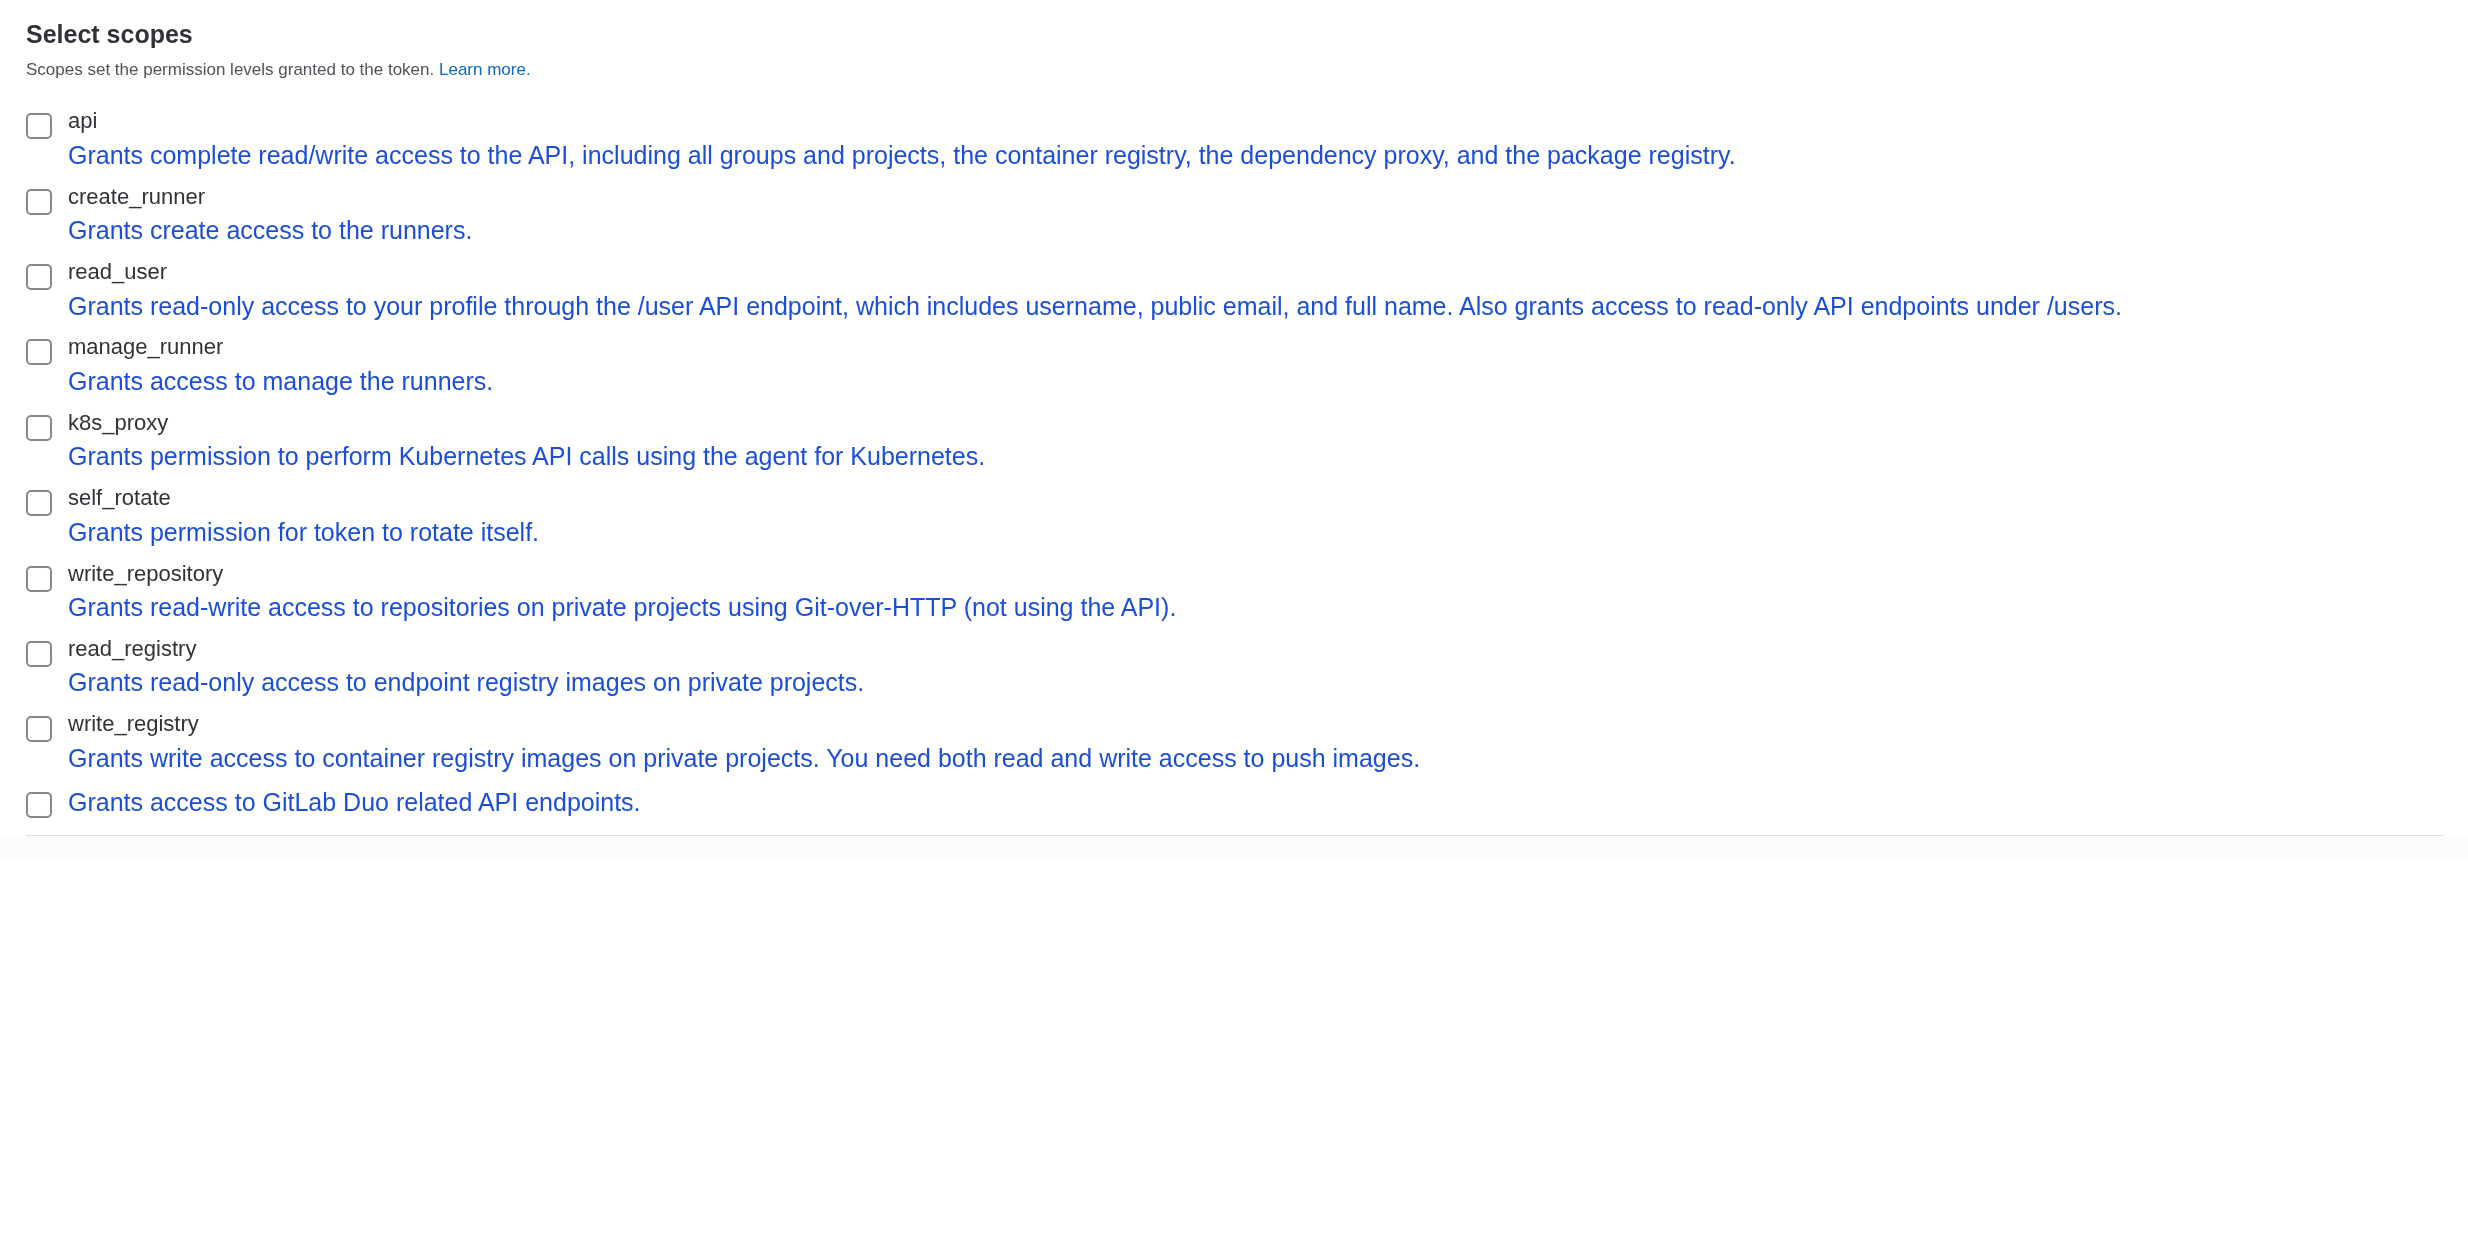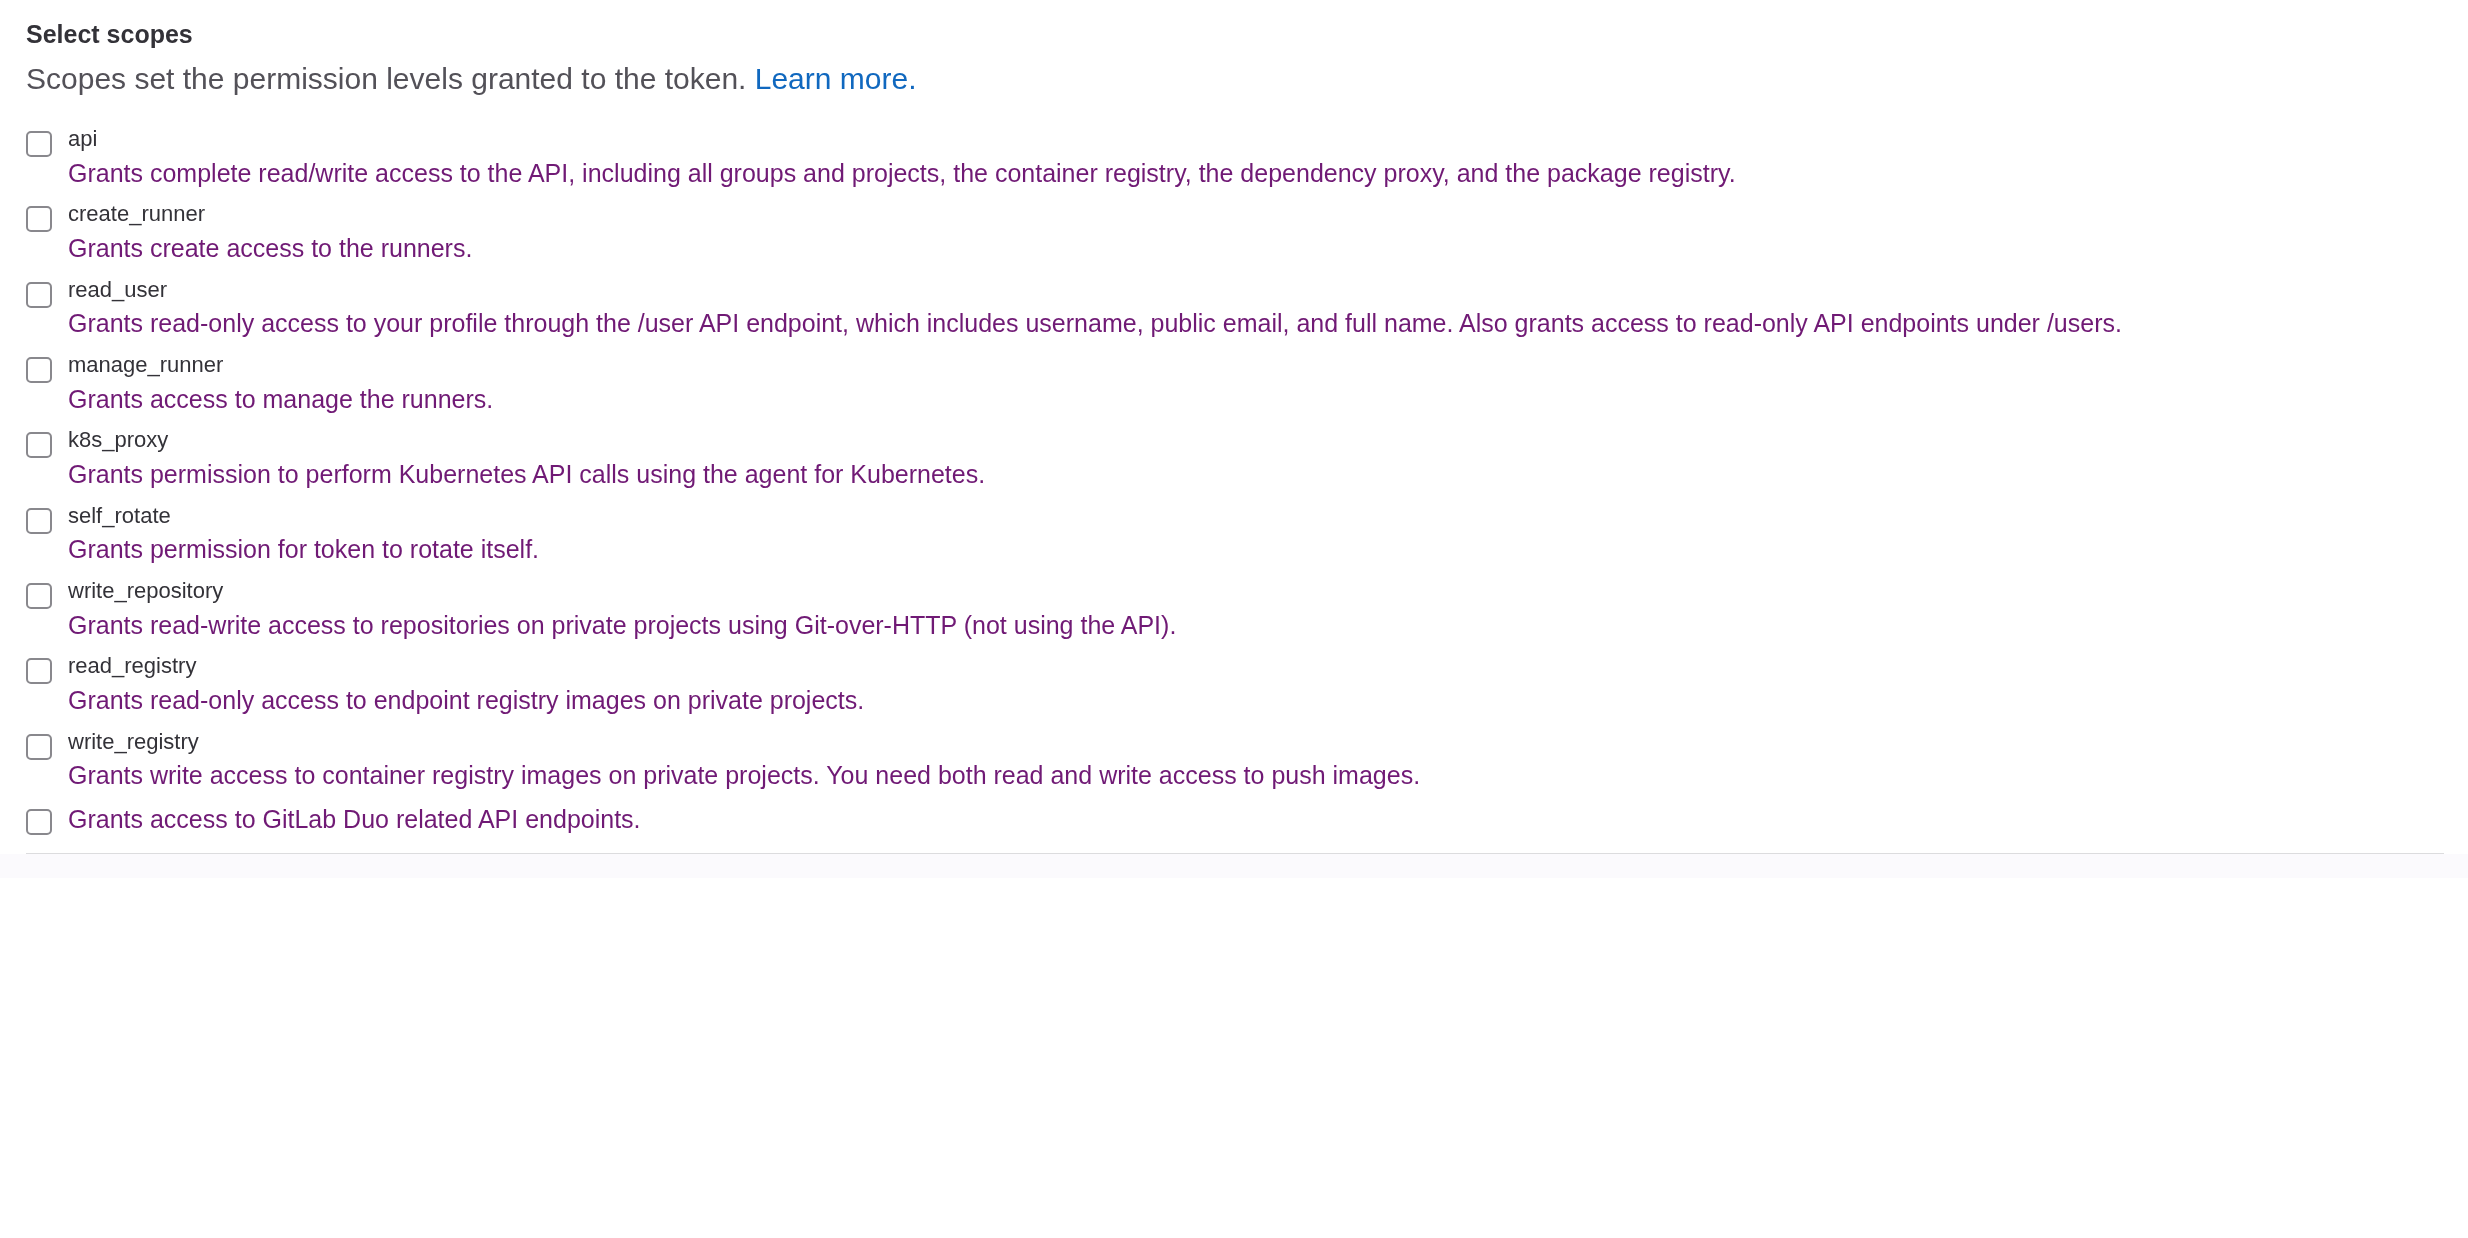--- a/index.html
+++ b/index.html
@@ -19,21 +19,21 @@
     box-sizing: border-box;
   }
   .section-title {
     font-size: 25px;
     font-weight: bold;
     color: #333238;
     line-height: 1.3;
     margin: 0 0 8px 0;
   }
   .section-desc {
-    font-size: 30px;
+    font-size: 17px;
     color: #535158;
     line-height: 1.35;
     margin: 0 0 26px 0;
   }
   .section-desc a {
     color: #1068bf;
     text-decoration: none;
   }
   .scope-list {
     display: block;
@@ -76,21 +76,21 @@
     min-width: 0;
   }
   .scope-name {
     font-size: 22px;
     color: #333238;
     line-height: 1.3;
     margin-bottom: 3px;
   }
   .scope-desc {
     font-size: 25px;
-    color: #701a75;
+    color: #1d4ed8;
     line-height: 1.35;
     max-width: 2410px;
   }
   .divider {
     height: 1px;
     background: #dcdcde;
     margin-top: 16px;
   }
   .bottom-strip {
     height: 24px;

